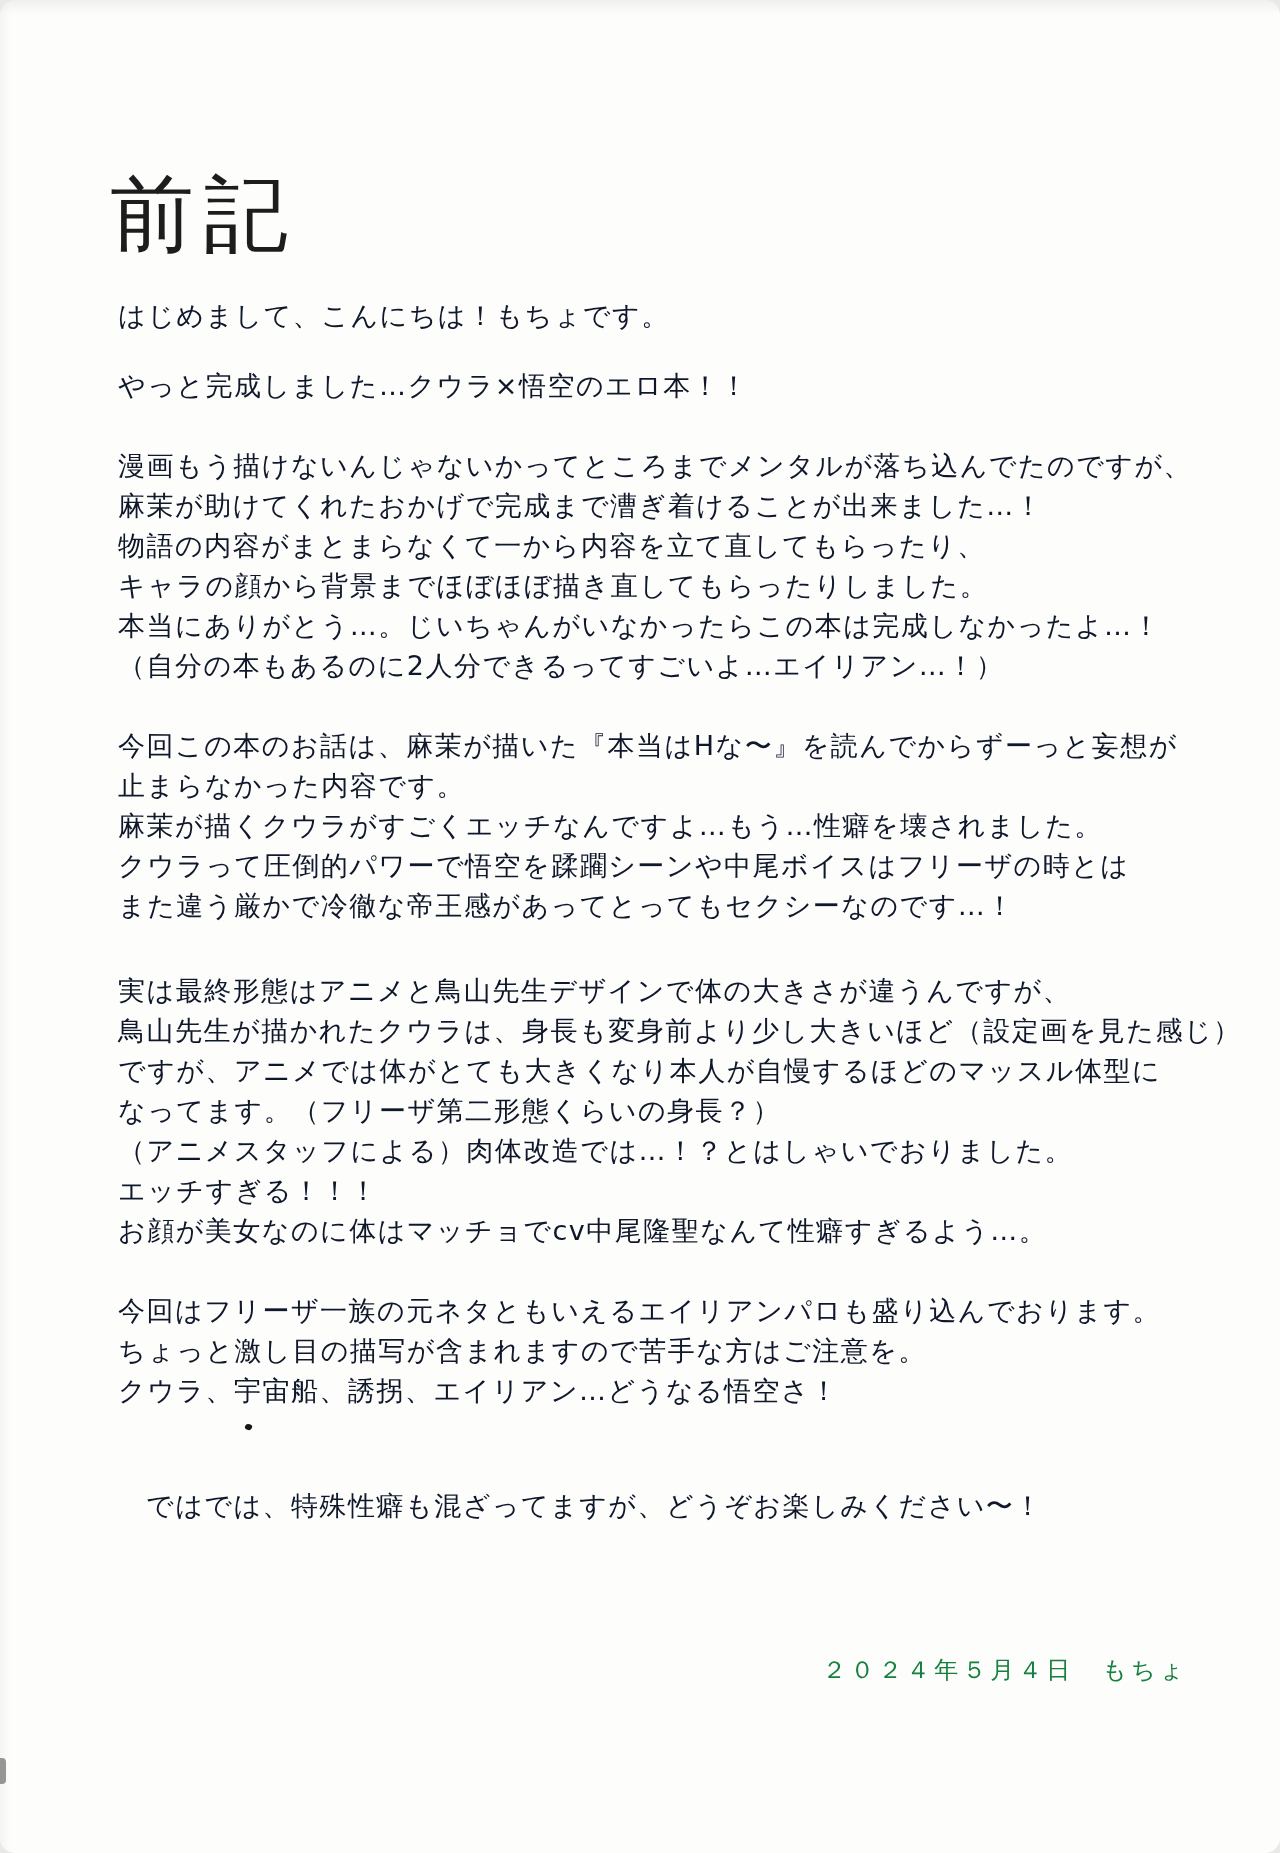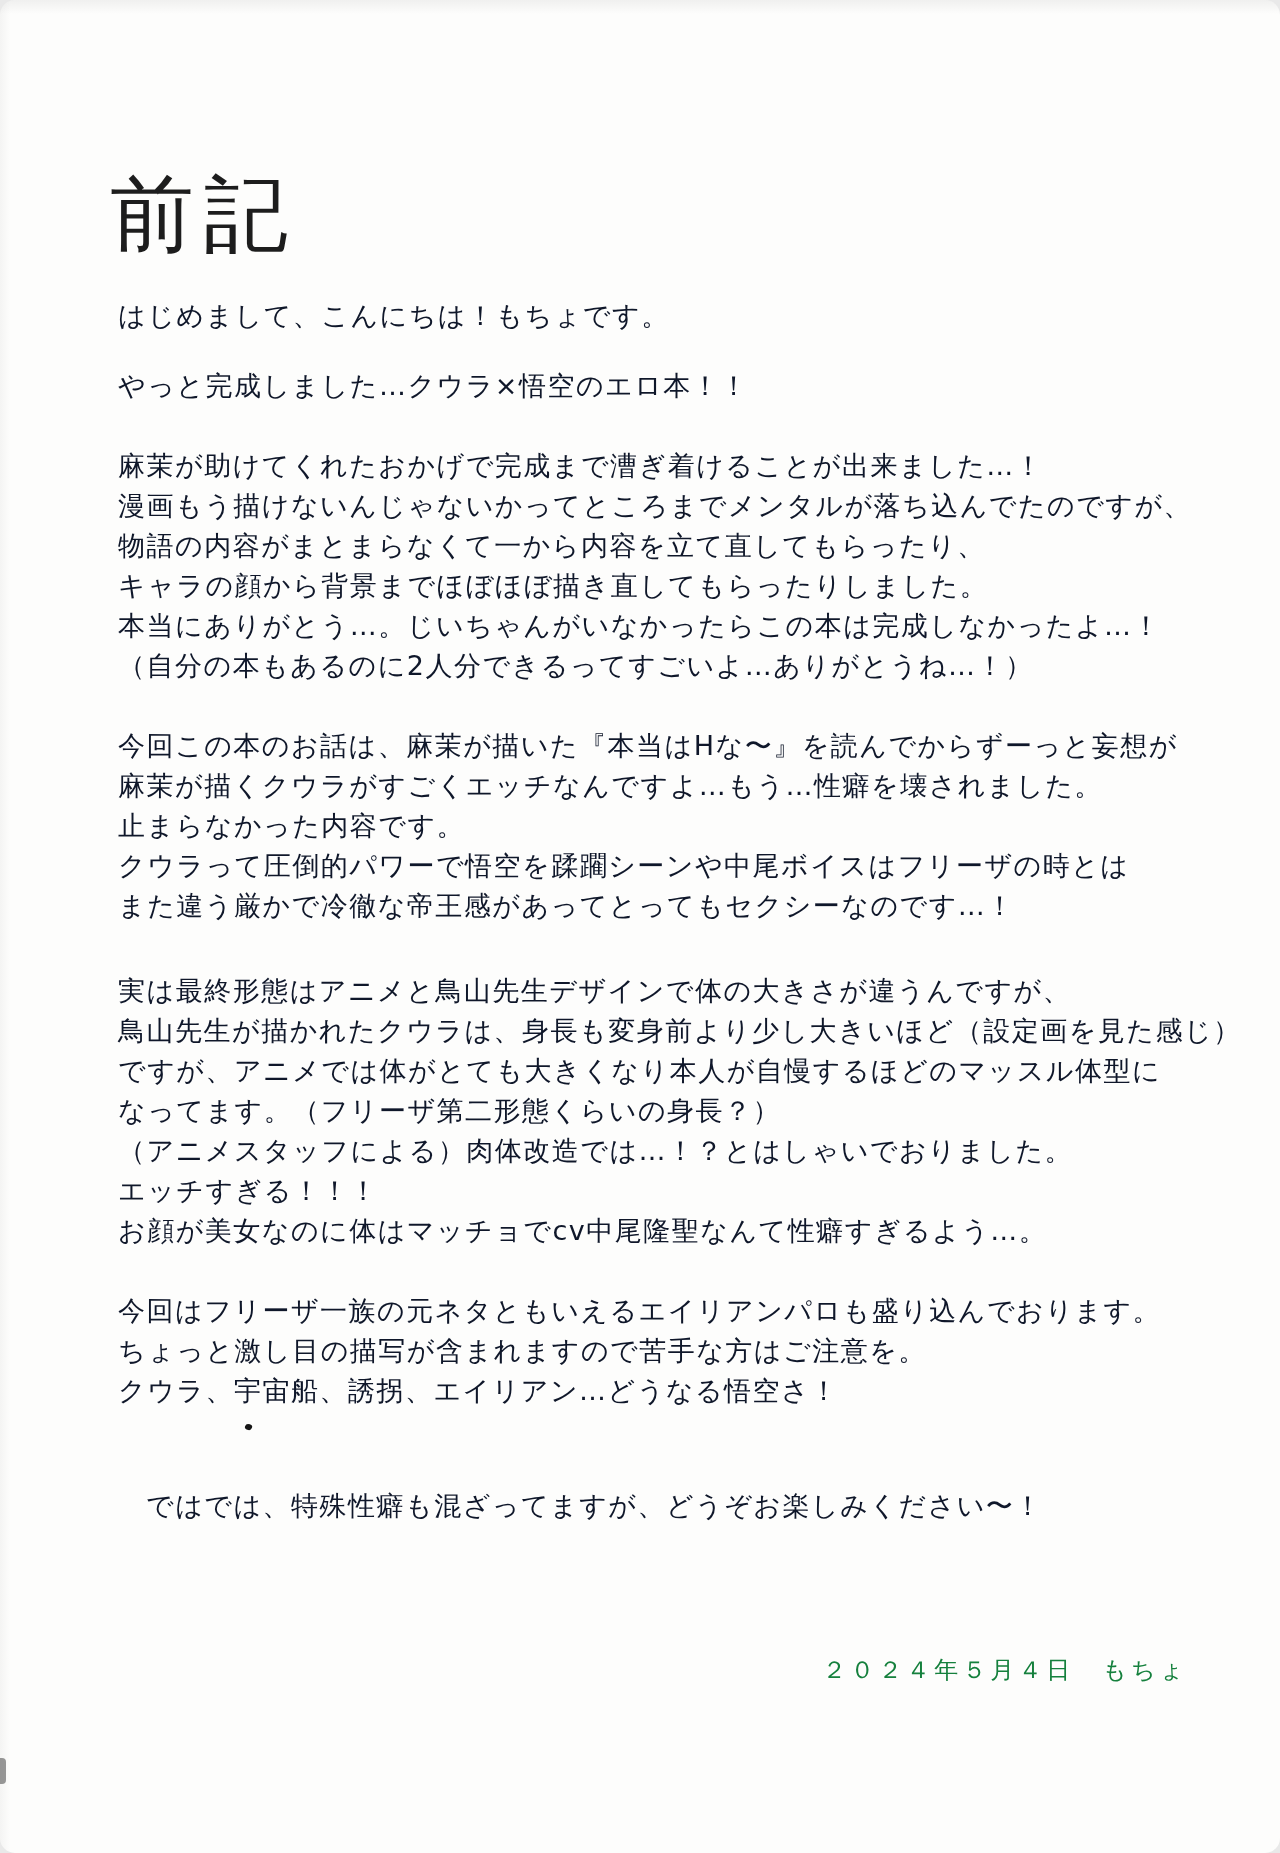--- a/index.html
+++ b/index.html
@@ -102,32 +102,32 @@
 
   <div class="para p1">
     <div class="line">はじめまして、こんにちは！もちょです。</div>
   </div>
 
   <div class="para p2">
     <div class="line">やっと完成しました…クウラ×悟空のエロ本！！</div>
   </div>
 
   <div class="para p3">
+    <div class="line">漫画もう描けないんじゃないかってところまでメンタルが落ち込んでたのですが、</div>
     <div class="line">麻茉が助けてくれたおかげで完成まで漕ぎ着けることが出来ました…！</div>
-    <div class="line">漫画もう描けないんじゃないかってところまでメンタルが落ち込んでたのですが、</div>
     <div class="line">物語の内容がまとまらなくて一から内容を立て直してもらったり、</div>
     <div class="line">キャラの顔から背景までほぼほぼ描き直してもらったりしました。</div>
     <div class="line">本当にありがとう…。じいちゃんがいなかったらこの本は完成しなかったよ…！</div>
-    <div class="line">（自分の本もあるのに2人分できるってすごいよ…ありがとうね…！）</div>
+    <div class="line">（自分の本もあるのに2人分できるってすごいよ…エイリアン…！）</div>
   </div>
 
   <div class="para p4">
     <div class="line">今回この本のお話は、麻茉が描いた『本当はHな〜』を読んでからずーっと妄想が</div>
+    <div class="line">止まらなかった内容です。</div>
     <div class="line">麻茉が描くクウラがすごくエッチなんですよ…もう…性癖を壊されました。</div>
-    <div class="line">止まらなかった内容です。</div>
     <div class="line">クウラって圧倒的パワーで悟空を蹂躙シーンや中尾ボイスはフリーザの時とは</div>
     <div class="line">また違う厳かで冷徹な帝王感があってとってもセクシーなのです…！</div>
   </div>
 
   <div class="para p6">
     <div class="line">今回はフリーザ一族の元ネタともいえるエイリアンパロも盛り込んでおります。</div>
     <div class="line">ちょっと激し目の描写が含まれますので苦手な方はご注意を。</div>
     <div class="line">クウラ、宇宙船、誘拐、エイリアン…どうなる悟空さ！</div>
   </div>
 

